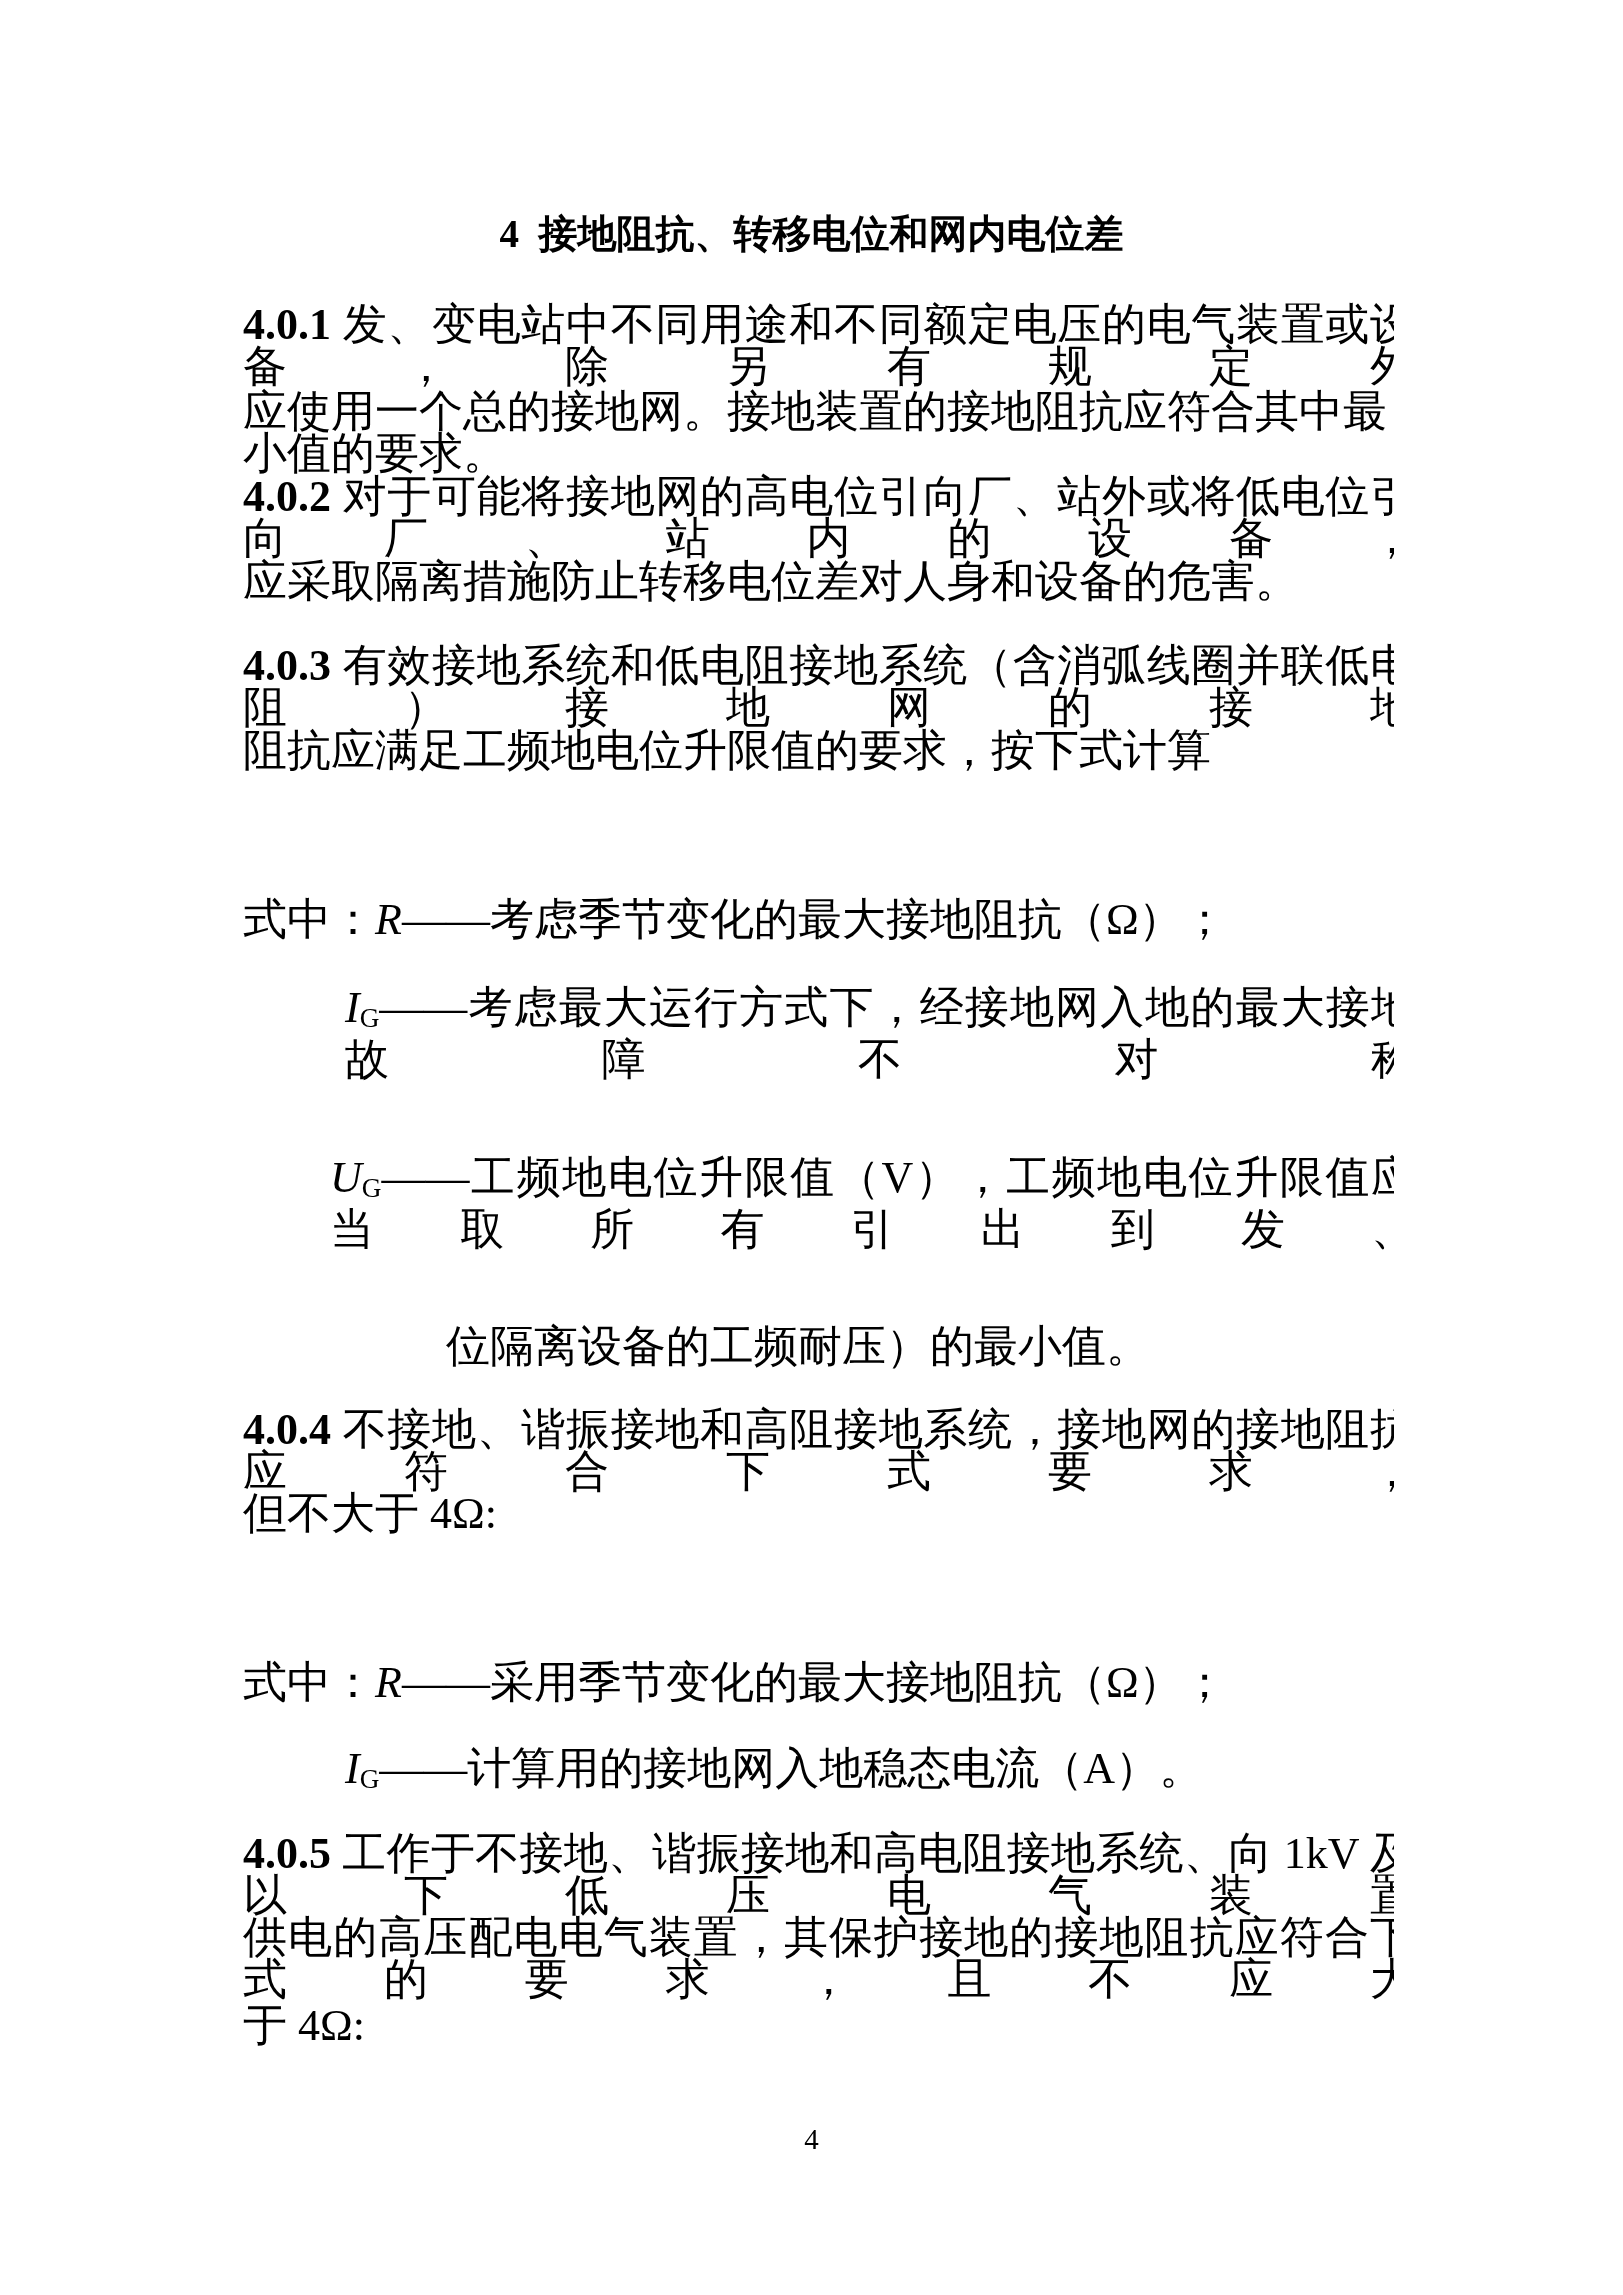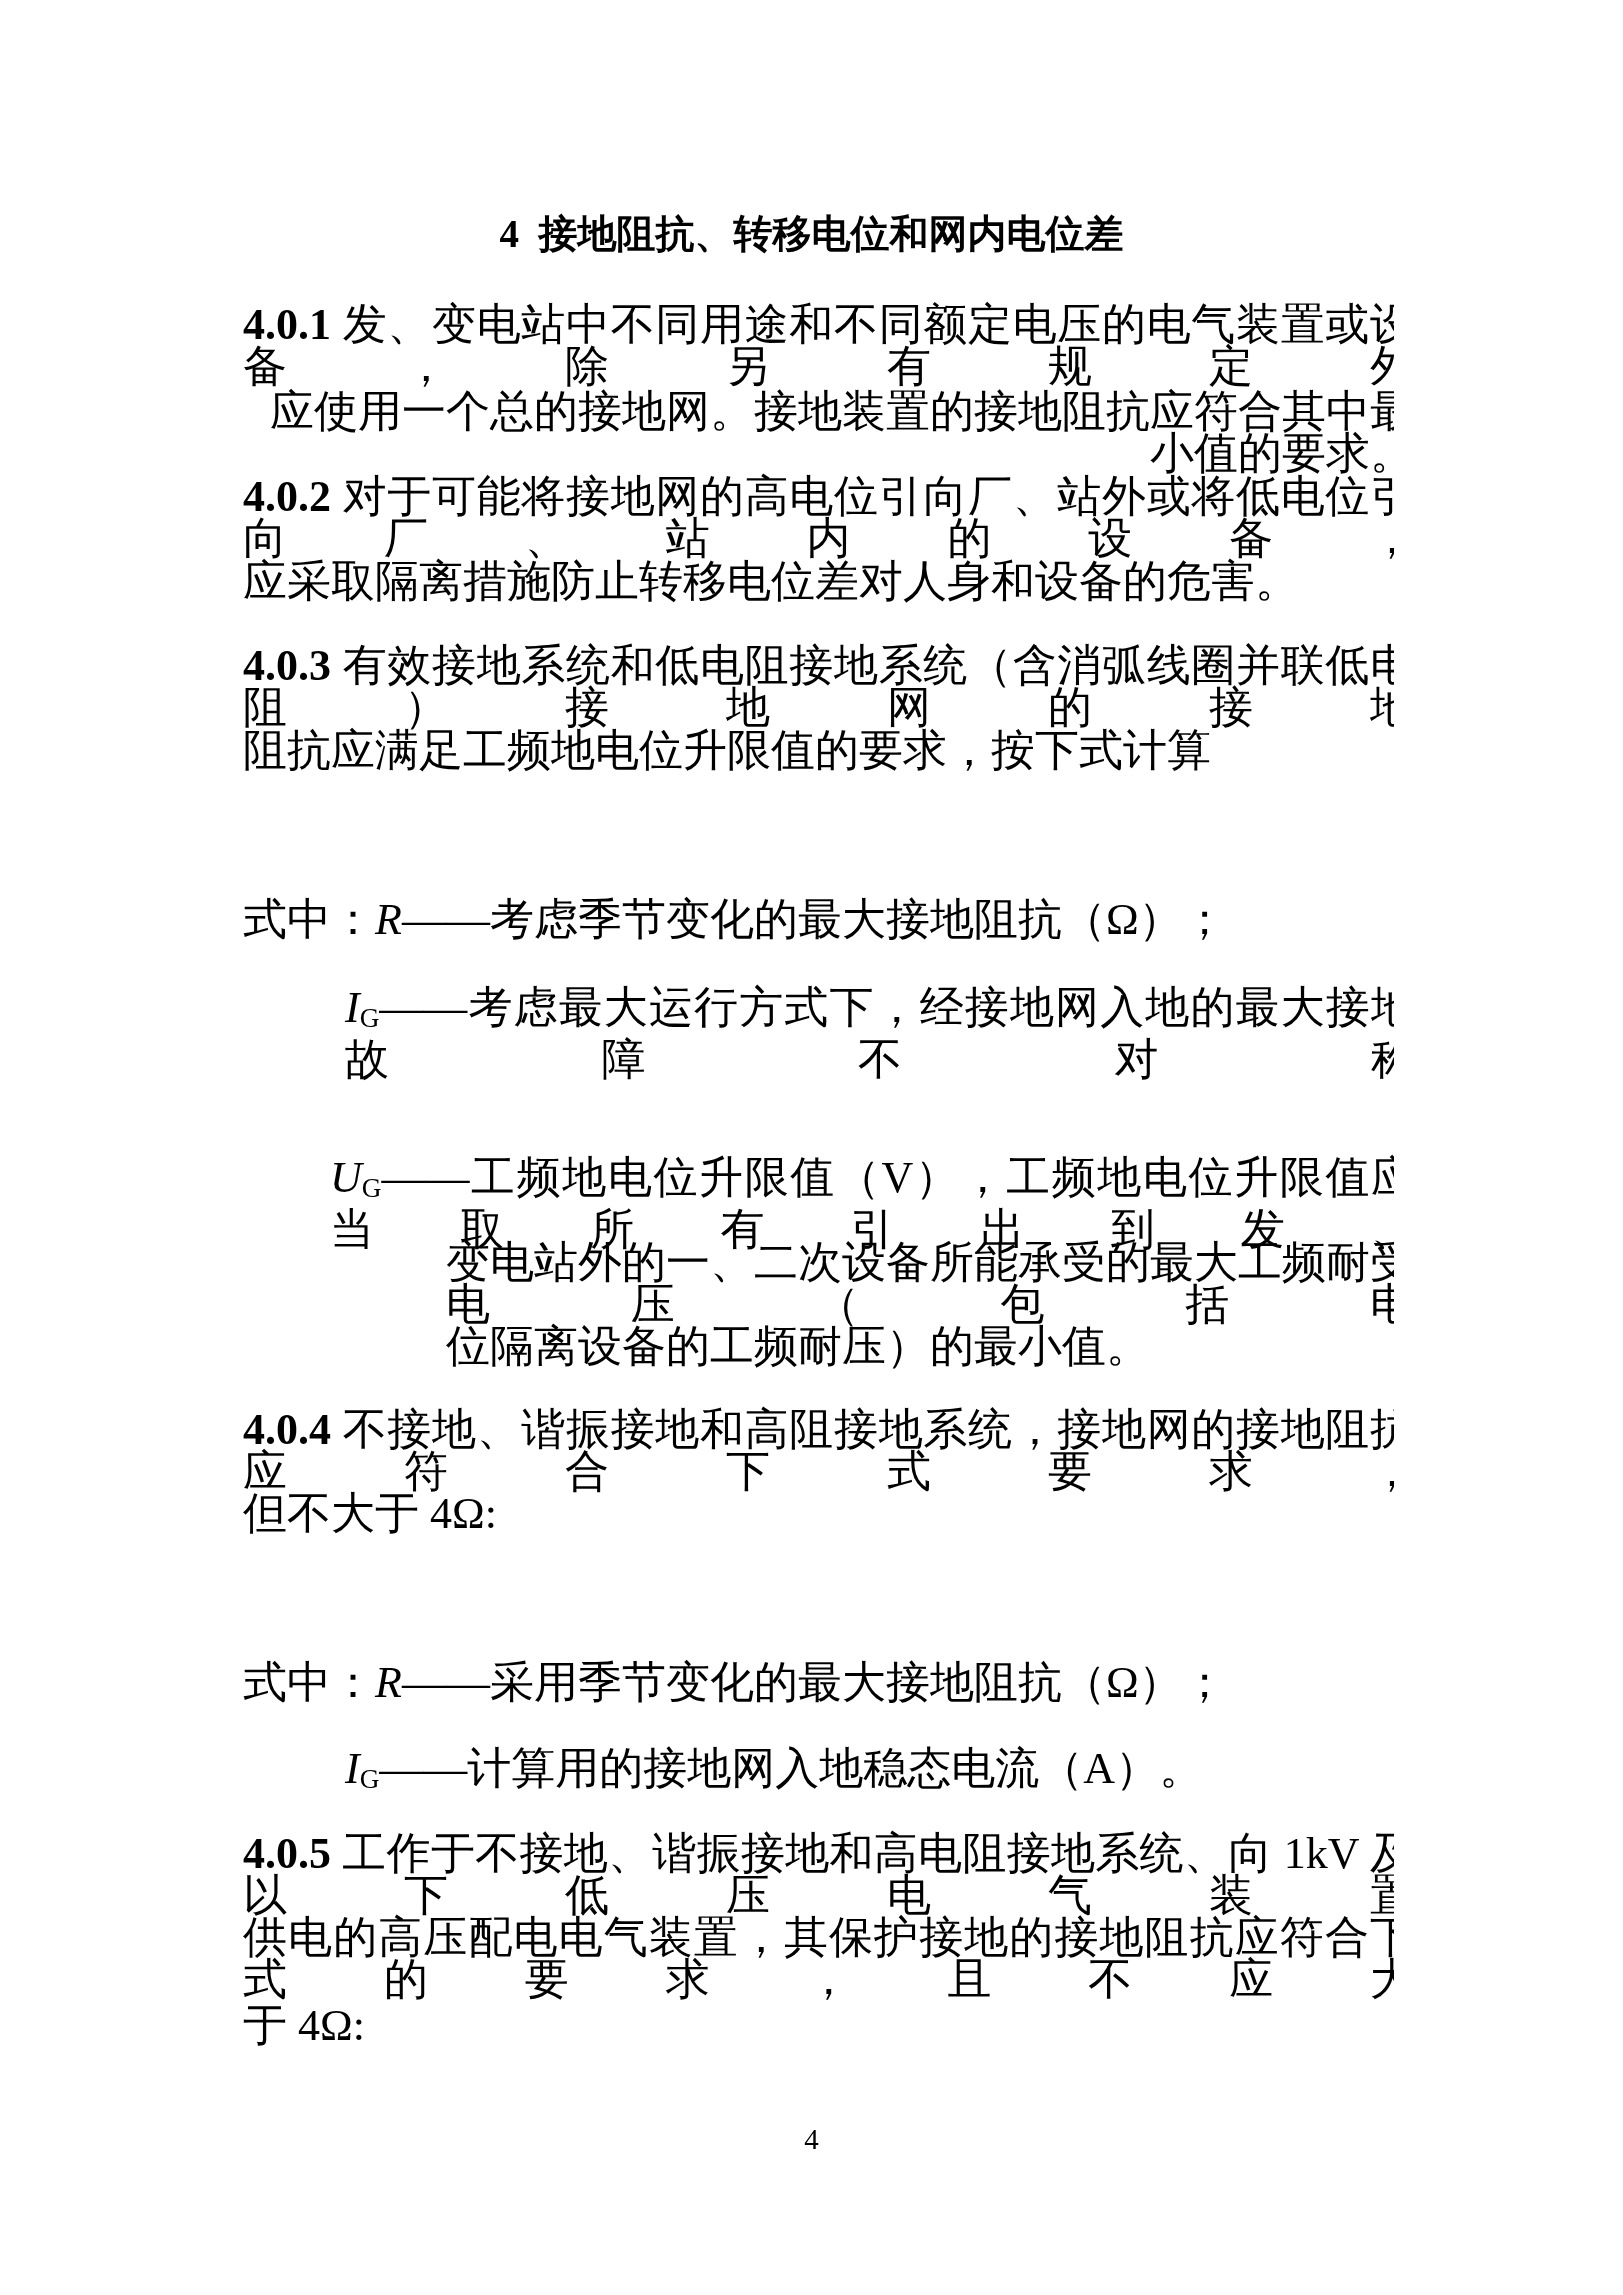--- a/index.html
+++ b/index.html
@@ -53,29 +53,28 @@
   }
 </style>
 </head>
 <body>
 
 <div id="page">
   <div class="doc-title" style="top: 210px;">4 接地阻抗、转移电位和网内电位差</div>
 
   <div class="page-number" style="top: 2122px;">4</div>
 <div class="line just" style="top: 304px; left: 243px; width: 1171px;"><span class="p-bold">4.0.1</span><span class="p-normal"> 发、变电站中不同用途和不同额定电压的电气装置或设备，除另有规定外</span></div>
-    <div class="line" style="top: 391px; left: 243px; width: 1171px; text-align: right;"><span class="p-normal">应使用一个总的接地网。接地装置的接地阻抗应符合其中最小值的要求。</span></div>
+    <div class="line" style="top: 391px; left: 243px; width: 1171px;"><span class="p-normal">应使用一个总的接地网。接地装置的接地阻抗应符合其中最小值的要求。</span></div>
     <div class="line just" style="top: 476px; left: 243px; width: 1171px;"><span class="p-bold">4.0.2</span><span class="p-normal"> 对于可能将接地网的高电位引向厂、站外或将低电位引向厂、站内的设备，</span></div>
     <div class="line" style="top: 561px; left: 243px; width: 1171px;"><span class="p-normal">应采取隔离措施防止转移电位差对人身和设备的危害。</span></div>
     <div class="line just" style="top: 645px; left: 243px; width: 1171px;"><span class="p-bold">4.0.3</span><span class="p-normal"> 有效接地系统和低电阻接地系统（含消弧线圈并联低电阻）接地网的接地</span></div>
     <div class="line" style="top: 899px; left: 243px; width: 1171px;"><span class="p-normal">式中：</span><span class="p-italic">R</span><span class="p-normal">——考虑季节变化的最大接地阻抗（Ω）；</span></div>
     <div class="line" style="top: 730px; left: 243px; width: 1171px;"><span class="p-normal">阻抗应满足工频地电位升限值的要求，按下式计算</span></div>
     <div class="line just" style="top: 987px; left: 345px; width: 1070px;"><span class="p-italic">I</span><span class="p-sub">G</span><span class="p-normal">——考虑最大运行方式下，经接地网入地的最大接地故障不对称</span></div>
     <div class="line just" style="top: 1157px; left: 330px; width: 1085px;"><span class="p-italic">U</span><span class="p-sub">G</span><span class="p-normal">——工频地电位升限值（V），工频地电位升限值应当取所有引出到发、</span></div>
-    <div class="line just" style="top: 1242px; left: 446px; width: 968px;"><span class="p-normal">变电站外的一、二次设备所能承受的最大工频耐受电压（包括电</span></div>
     <div class="line" style="top: 1326px; left: 446px; width: 968px;"><span class="p-normal">位隔离设备的工频耐压）的最小值。</span></div>
     <div class="line just" style="top: 1409px; left: 243px; width: 1171px;"><span class="p-bold">4.0.4</span><span class="p-normal"> 不接地、谐振接地和高阻接地系统，接地网的接地阻抗应符合下式要求，</span></div>
     <div class="line" style="top: 1493px; left: 243px; width: 1171px;"><span class="p-normal">但不大于 4Ω:</span></div>
     <div class="line" style="top: 1662px; left: 243px; width: 1171px;"><span class="p-normal">式中：</span><span class="p-italic">R</span><span class="p-normal">——采用季节变化的最大接地阻抗（Ω）；</span></div>
     <div class="line" style="top: 1748px; left: 345px; width: 1070px;"><span class="p-italic">I</span><span class="p-sub">G</span><span class="p-normal">——计算用的接地网入地稳态电流（A）。</span></div>
     <div class="line just" style="top: 1833px; left: 243px; width: 1171px;"><span class="p-bold">4.0.5</span><span class="p-normal"> 工作于不接地、谐振接地和高电阻接地系统、向 1kV 及以下低压电气装置</span></div>
     <div class="line just" style="top: 1917px; left: 243px; width: 1171px;"><span class="p-normal">供电的高压配电电气装置，其保护接地的接地阻抗应符合下式的要求，且不应大</span></div>
     <div class="line" style="top: 2005px; left: 243px; width: 1171px; font-family: Liberation Serif, serif;"><span class="p-normal">于 4Ω:</span></div>
   </div>
 

